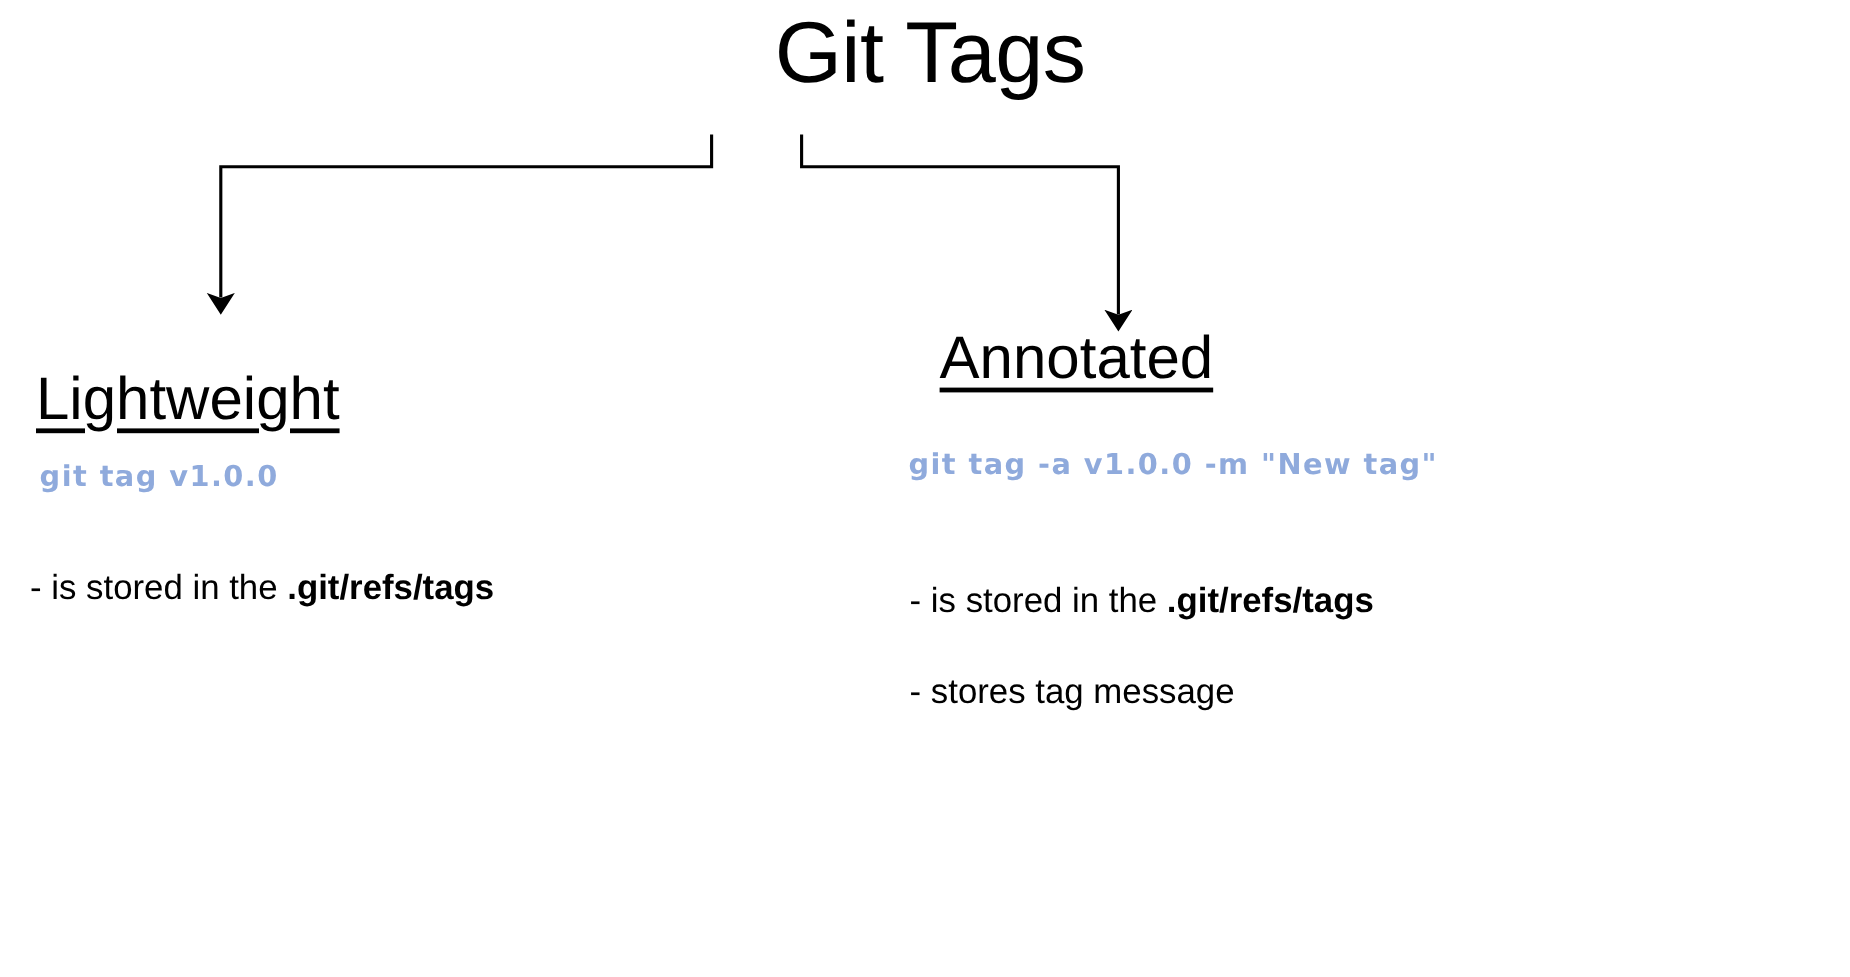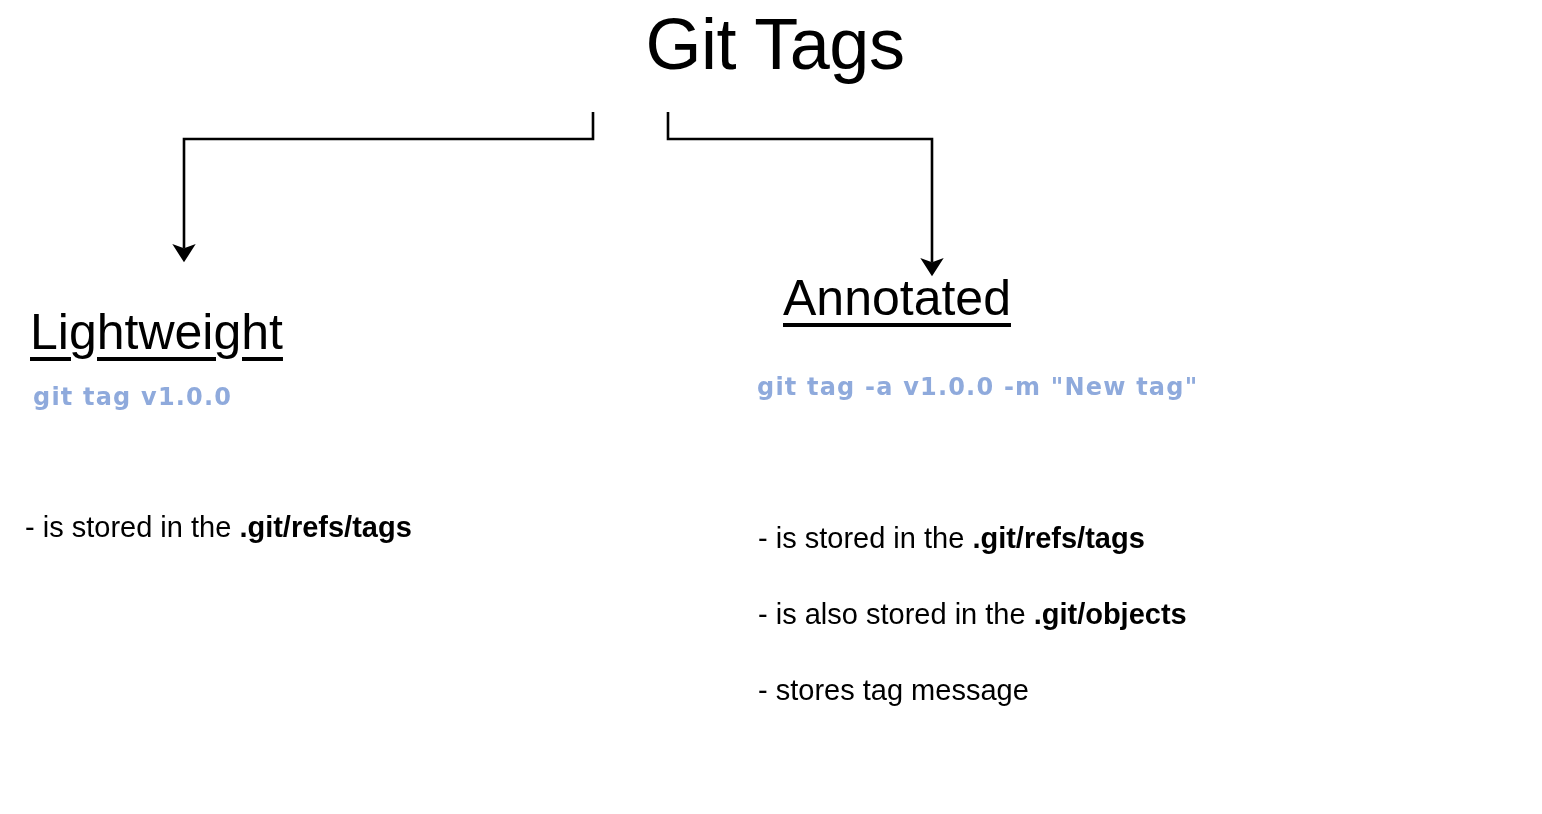--- a/index.html
+++ b/index.html
@@ -87,21 +87,20 @@
   #branch-lightweight .bullet-list { top: 476px; left: 0px; }
   #branch-annotated   .bullet-list { top: 487px; left: 3px; }
 
   .bullet-item {
     font-size: 29px;
     font-weight: 400;
     line-height: 1.0;
     white-space: nowrap;
     color: #000000;
     margin-bottom: 47px;
-    margin-top: 37px;
   }
   .bullet-item:last-child { margin-bottom: 0; }
   .bullet-item .bullet-strong {
     font-weight: 700;
   }
 </style>
 </head>
 <body>
 
 <div id="diagram-title">Git Tags</div>
@@ -132,19 +131,16 @@
 </div>
 
 <div class="branch-column" id="branch-annotated">
   <div class="branch-heading">Annotated</div>
   <div class="branch-command">git tag -a v1.0.0 -m "New tag"</div>
   <ul class="bullet-list">
     <li class="bullet-item">
       <span>- is stored in the </span><span class="bullet-strong">.git/refs/tags</span>
     </li>
     <li class="bullet-item">
-      <span>- is also stored in the </span><span class="bullet-strong">.git/objects</span>
-    </li>
-    <li class="bullet-item">
       <span>- stores tag message</span><span class="bullet-strong"></span>
     </li>
   </ul>
 </div>
 
 </body></html>

